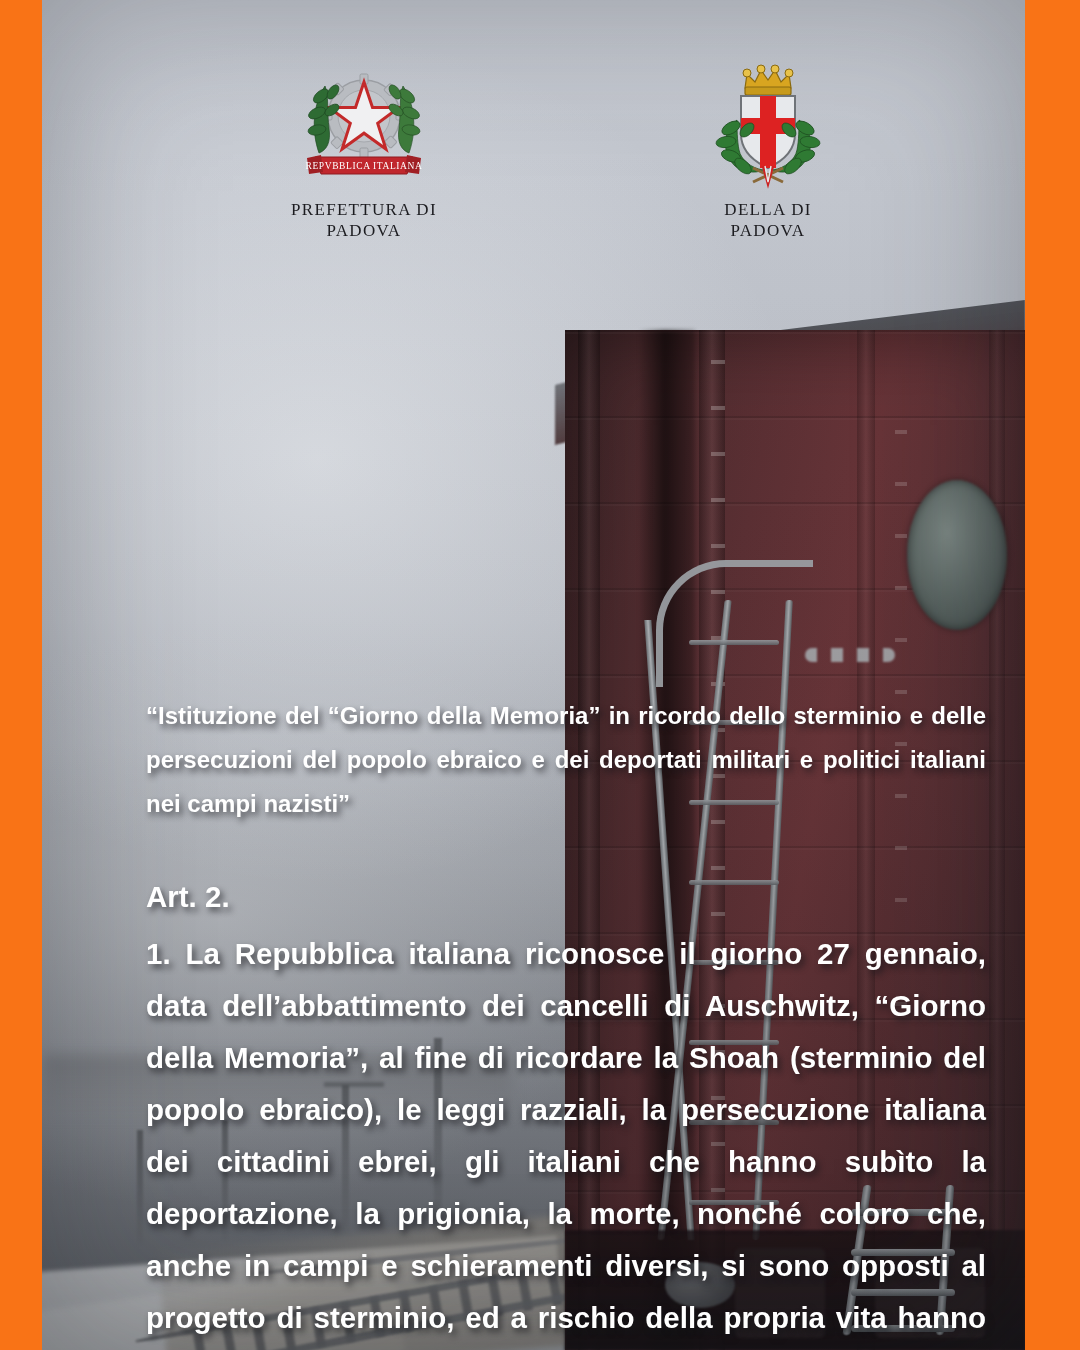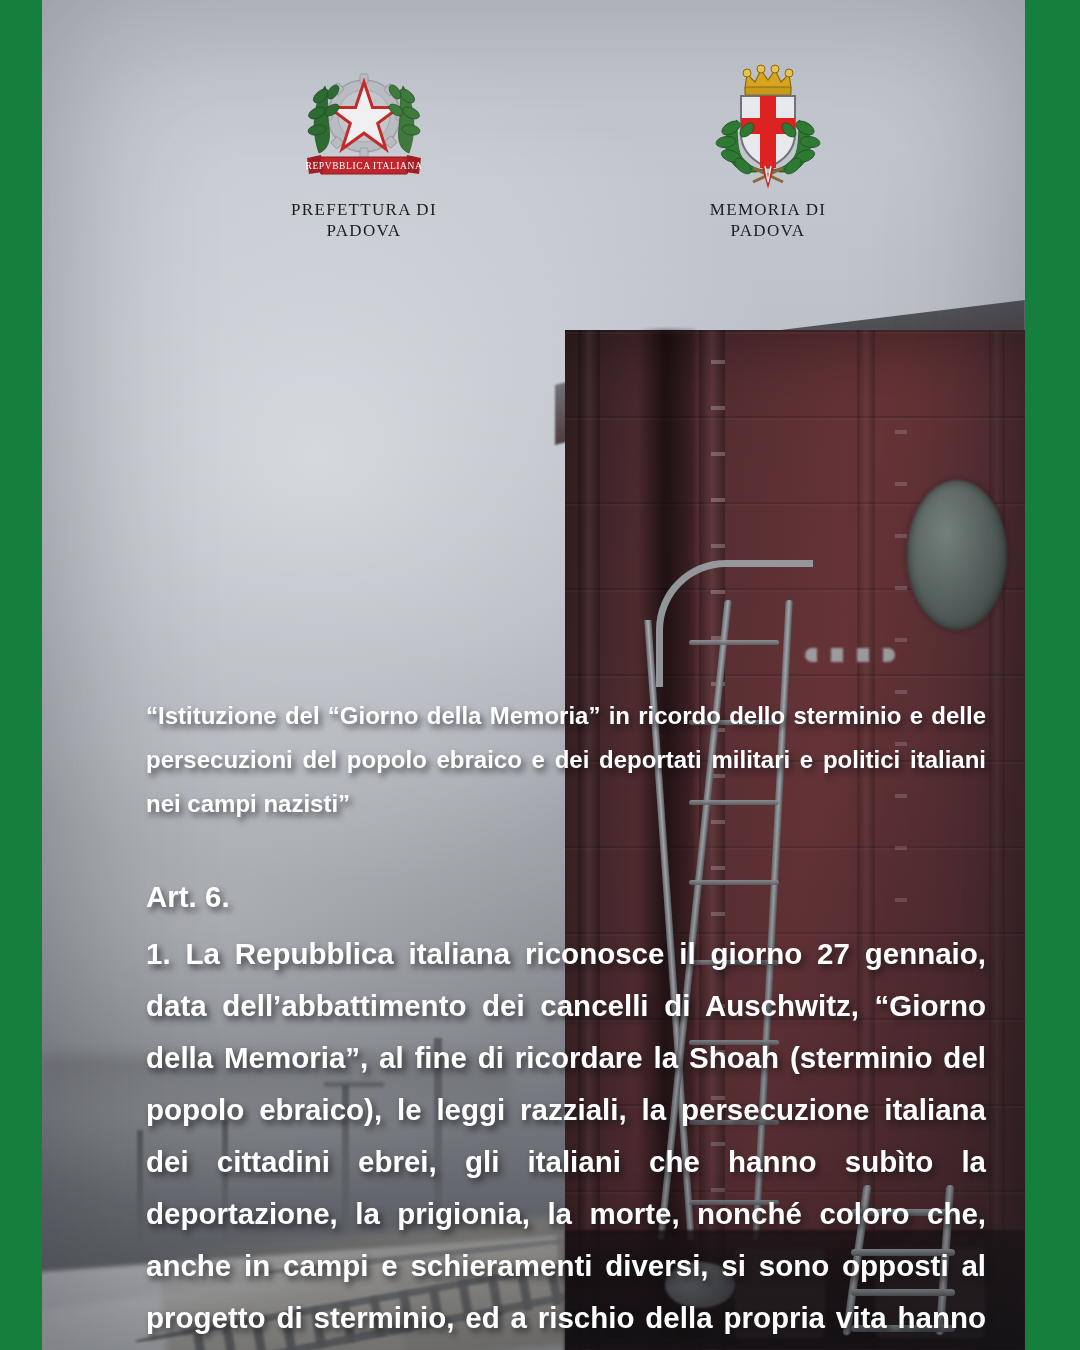--- a/index.html
+++ b/index.html
@@ -1,18 +1,18 @@
 <!DOCTYPE html>
 <html><head>
 <meta charset="utf-8">
 <style>
   html,body{margin:0;padding:0;background:#d6d6d8;}
   body{width:1080px;height:1350px;overflow:hidden;font-family:"Liberation Sans",sans-serif;}
 
-  #page{position:relative;width:1080px;height:1350px;background:#15803d;}
+  #page{position:relative;width:1080px;height:1350px;background:#f97316;}
 
   
   #poster{
     position:absolute;left:42px;top:0;width:983px;height:1350px;
     overflow:hidden;
     background:linear-gradient(180deg,#c8ccd4 0%,#c2c6ce 22%,#b9bdc5 46%,#a9adb4 64%,#90949b 80%,#7b7f86 92%,#6f7379 100%);
   }
 
   
   .bg-layer{position:absolute;inset:0;}
@@ -378,28 +378,28 @@
               <ellipse cx="102" cy="98" rx="10" ry="5.5" transform="rotate(-20 102 98)"></ellipse>
               <ellipse cx="90" cy="108" rx="10" ry="5.5" transform="rotate(-42 90 108)"></ellipse>
               <ellipse cx="86" cy="72" rx="8.5" ry="5" transform="rotate(45 86 72)"></ellipse>
             </g>
 
             <path d="M50 110 L80 124" stroke="#8a6a3a" stroke-width="3" fill="none"></path>
             <path d="M80 110 L50 124" stroke="#8a6a3a" stroke-width="3" fill="none"></path>
             <path d="M60 108 L65 126 L70 108" fill="none" stroke="#cc2222" stroke-width="2.5"></path>
             <path d="M62 108 L65 124 L68 108" fill="none" stroke="#e8e8ea" stroke-width="1.4"></path>
           </svg>
-          <div class="cap">MEMORIA DI</div>
+          <div class="cap">DELLA DI</div>
           <div class="cap" style="margin-top:0">PADOVA</div>
         </div>
       </div>
 
 
 
       <div class="quote">“Istituzione del “Giorno della Memoria” in ricordo dello sterminio e delle persecuzioni del popolo ebraico e dei deportati militari e politici italiani nei campi nazisti”</div>
 
-      <div class="art-label">Art. 6.</div>
+      <div class="art-label">Art. 2.</div>
 
       <div class="art-body">1. La Repubblica italiana riconosce il giorno 27 gennaio, data dell’abbattimento dei cancelli di Auschwitz, “Giorno della Memoria”, al fine di ricordare la Shoah (sterminio del popolo ebraico), le leggi razziali, la persecuzione italiana dei cittadini ebrei, gli italiani che hanno subìto la deportazione, la prigionia, la morte, nonché coloro che, anche in campi e schieramenti diversi, si sono opposti al progetto di sterminio, ed a rischio della propria vita hanno salvato altre vite e protetto i perseguitati.</div>
 
     </div>
   </div>
 </div>
 
 </body></html>

